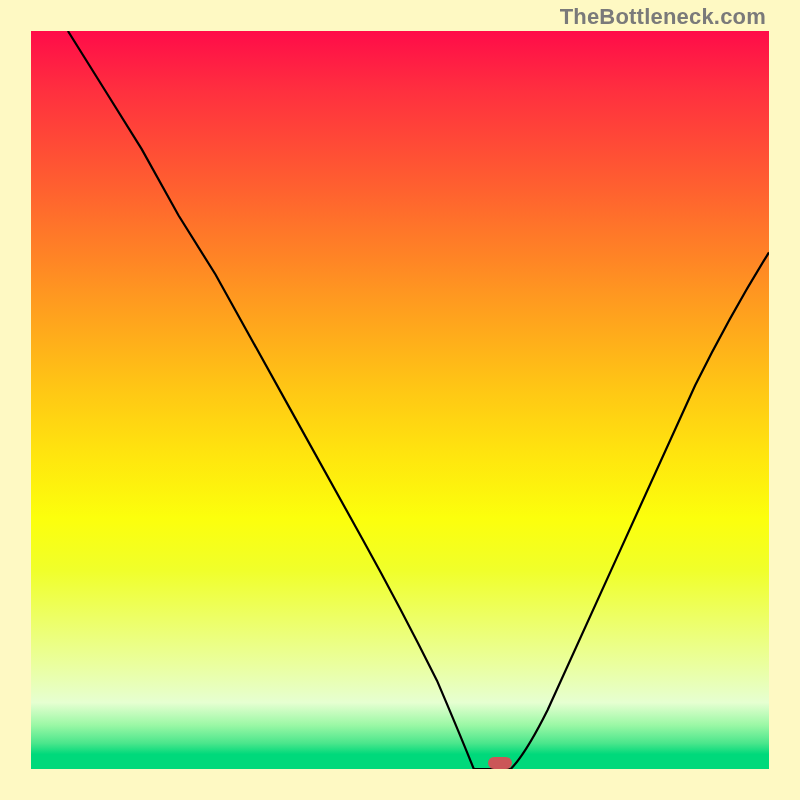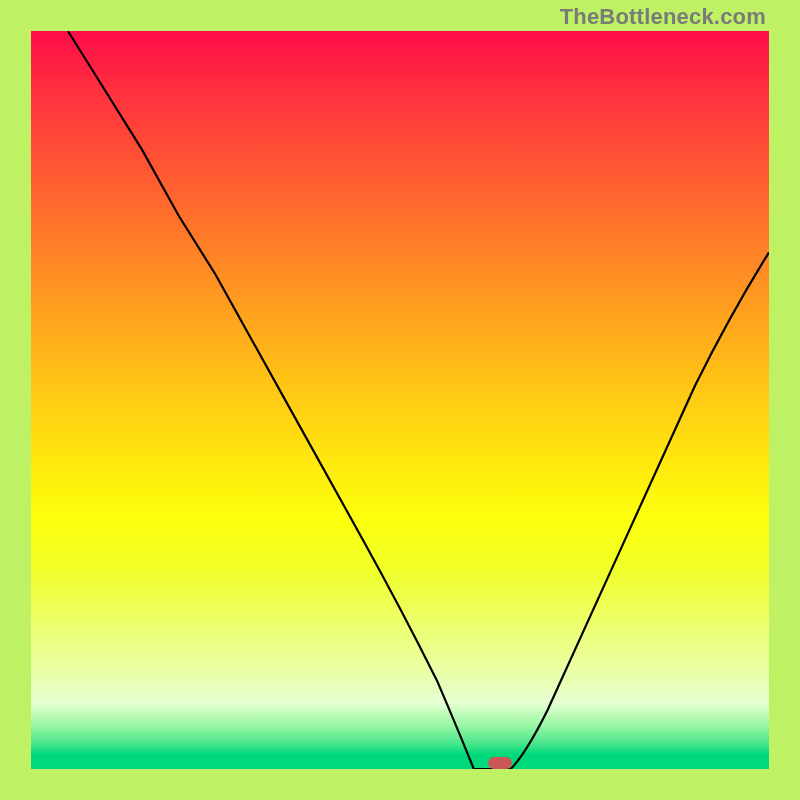--- a/index.html
+++ b/index.html
@@ -9,21 +9,21 @@
     height: 800px;
     background: #000;
     overflow: hidden;
   }
   .frame {
     position: absolute;
     left: 0;
     top: 0;
     width: 800px;
     height: 800px;
-    background: #bef264;
+    background: #fef9c3;
   }
   .plot {
     position: absolute;
     left: 31px;
     top: 31px;
     width: 738px;
     height: 738px;
     
     background: linear-gradient(
       to bottom,

